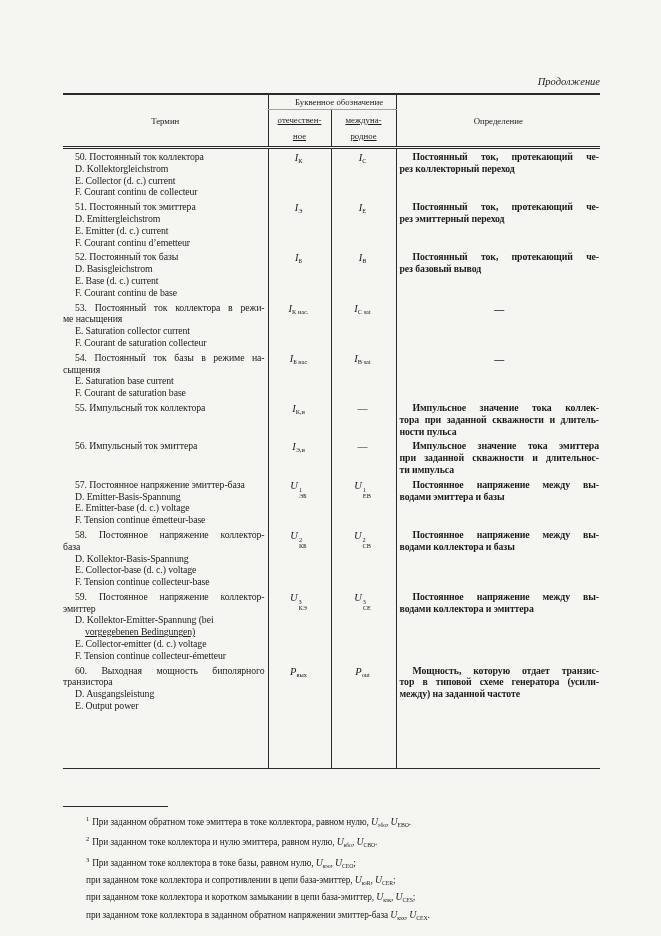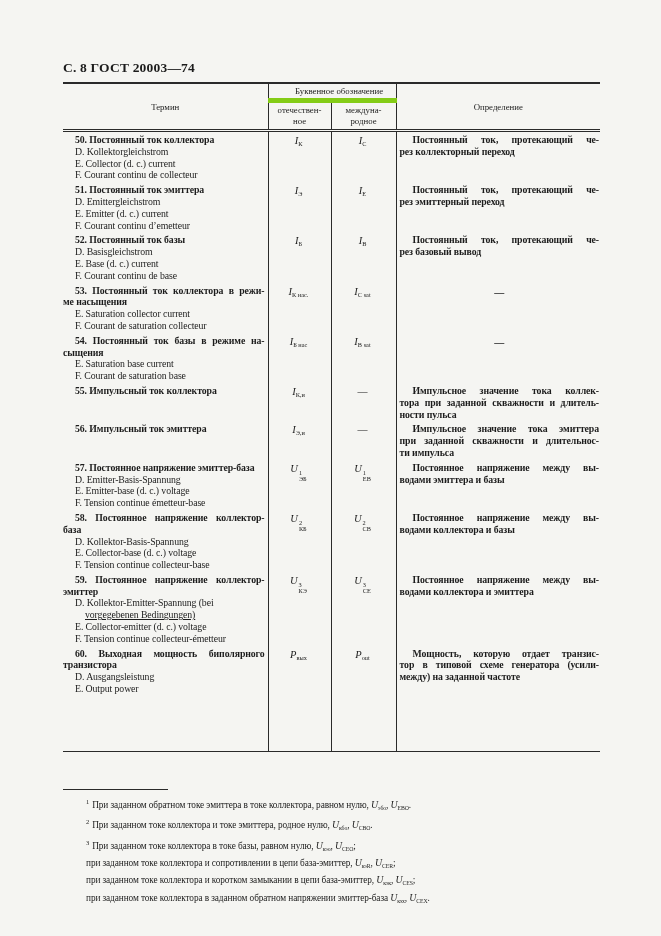--- a/index.html
+++ b/index.html
@@ -18,30 +18,30 @@
     border-collapse:collapse;
     border-top:2px solid #2a2a2a;
     border-bottom:1px solid #2a2a2a;
     font-size:9.8px;
   }
   col.c1{width:205px;}col.c2{width:63px;}col.c3{width:65px;}col.c4{width:204px;}
   thead th{font-weight:normal;font-size:8.8px;padding:2px 2px;vertical-align:middle;text-align:center;}
   thead th{border-bottom:3px double #2a2a2a;}
   th.bl, td.bl{border-left:1px solid #2a2a2a;}
   th.br{border-right:1px solid #2a2a2a;}
-  th.group{border-bottom:5px solid #84cc16;padding-left:16px;}
-  th.twoline{white-space:pre-line;line-height:11px;}
+  th.group{border-bottom:1px solid #84cc16;padding-left:16px;}
+  th.twoline{white-space:pre-line;line-height:16px;text-decoration:underline;}
   tbody td{vertical-align:top;padding:2px 2px 1px 0;}
   tbody tr:last-child td{padding-bottom:56px;}
   td.td-term{padding-left:0;}
   .tl{line-height:11.8px;font-size:9.8px;white-space:nowrap;letter-spacing:-0.1px;}
   .tl.ind{padding-left:12px;}
   .tl.ind2{padding-left:22px;text-decoration:underline;}
   .tl.just{white-space:normal;text-align:justify;text-align-last:justify;padding-right:1px;}
-  .b{font-weight:bold;}
+  .b{font-weight:normal;}
   td.td-sym{text-align:center;padding-top:3px;}
   .sym-base{font-style:italic;font-size:10.5px;font-family:"Liberation Serif",serif;}
   .sym-sub{font-size:6.3px;vertical-align:-2px;letter-spacing:0;}
   .ss{display:inline-flex;flex-direction:column;align-items:flex-start;font-size:6.3px;line-height:6.2px;margin-left:1px;vertical-align:-3px;}
   .dash{font-size:10px;}
   td.td-def{padding-left:3px;padding-right:1px;font-weight:bold;}
   .dl{line-height:11.8px;font-size:9.8px;letter-spacing:-0.1px;}
   .dl.dfirst{text-indent:13px;}
   .dl.just{text-align:justify;text-align-last:justify;}
   .def-dash{text-align:center;padding-top:2px;font-size:10px;}
@@ -49,21 +49,21 @@
   .footnotes{margin-top:5px;padding-left:23px;font-size:9.3px;line-height:13.4px;}
   .fl{white-space:nowrap;letter-spacing:-0.1px;}
   .fm{font-size:6.5px;vertical-align:4px;margin-right:3px;}
   .fsym-base{font-style:italic;font-size:9.8px;}
   .fsym-sub{font-size:5.8px;vertical-align:-2px;}
 </style>
 </head>
 <body>
 
 <div class="content">
-  <div class="doc-header">С. 8 ГОСТ 20003—74</div>
+  <div class="continuation">Продолжение</div>
 
   <table class="main-table">
     <colgroup>
         <col class="c1">
         <col class="c2">
         <col class="c3">
         <col class="c4">
       </colgroup>
     <thead>
       <tr>
@@ -248,20 +248,20 @@
             <div class="dl just">тор в типовой схеме генератора (усили-</div>
             <div class="dl">между) на заданной частоте</div>
           </td>
         </tr>
       </tbody>
   </table>
 
   <div class="footnote-sep"></div>
   <div class="footnotes" id="footnotes">
       <div class="fl"><span class="fm">1</span><span>При заданном обратном токе эмиттера в токе коллектора, равном нулю, </span><span><span class="fsym-base">U</span><span class="fsym-sub">эбо</span></span><span>, </span><span><span class="fsym-base">U</span><span class="fsym-sub">EBO</span></span><span>.</span></div>
-      <div class="fl"><span class="fm">2</span><span>При заданном токе коллектора и токе эмиттера, родное нулю, </span><span><span class="fsym-base">U</span><span class="fsym-sub">кбо</span></span><span>, </span><span><span class="fsym-base">U</span><span class="fsym-sub">CBO</span></span><span>.</span></div>
+      <div class="fl"><span class="fm">2</span><span>При заданном токе коллектора и нулю эмиттера, равном нулю, </span><span><span class="fsym-base">U</span><span class="fsym-sub">кбо</span></span><span>, </span><span><span class="fsym-base">U</span><span class="fsym-sub">CBO</span></span><span>.</span></div>
       <div class="fl"><span class="fm">3</span><span>При заданном токе коллектора в токе базы, равном нулю, </span><span><span class="fsym-base">U</span><span class="fsym-sub">кэо</span></span><span>, </span><span><span class="fsym-base">U</span><span class="fsym-sub">CEO</span></span><span>;</span></div>
       <div class="fl"><span>при заданном токе коллектора и сопротивлении в цепи база-эмиттер, </span><span><span class="fsym-base">U</span><span class="fsym-sub">кэR</span></span><span>, </span><span><span class="fsym-base">U</span><span class="fsym-sub">CER</span></span><span>;</span></div>
       <div class="fl"><span>при заданном токе коллектора и коротком замыкании в цепи база-эмиттер, </span><span><span class="fsym-base">U</span><span class="fsym-sub">кэк</span></span><span>, </span><span><span class="fsym-base">U</span><span class="fsym-sub">CES</span></span><span>;</span></div>
       <div class="fl"><span>при заданном токе коллектора в заданном обратном напряжении эмиттер-база </span><span><span class="fsym-base">U</span><span class="fsym-sub">кэх</span></span><span>, </span><span><span class="fsym-base">U</span><span class="fsym-sub">CEX</span></span><span>.</span></div>
     </div>
 
 </div>
 
 </body></html>

